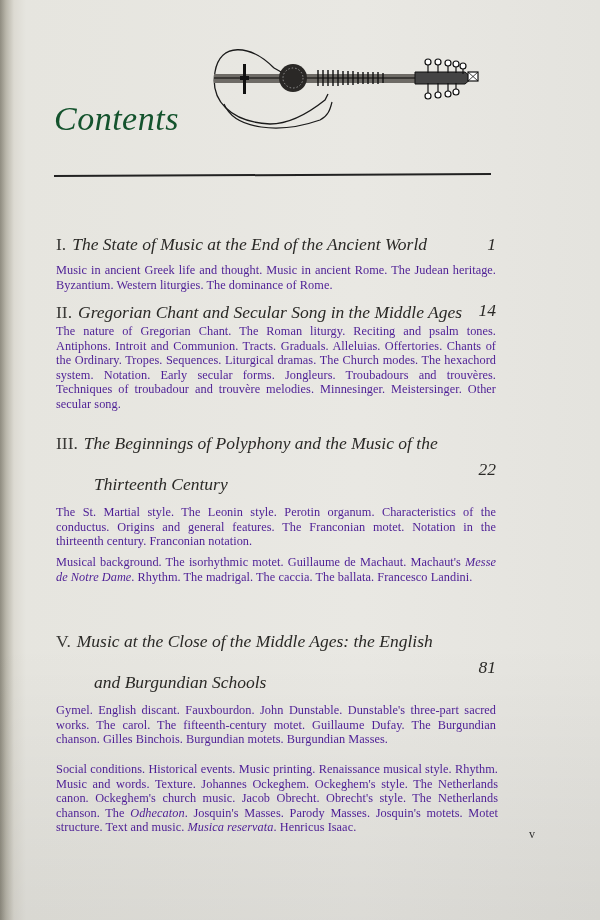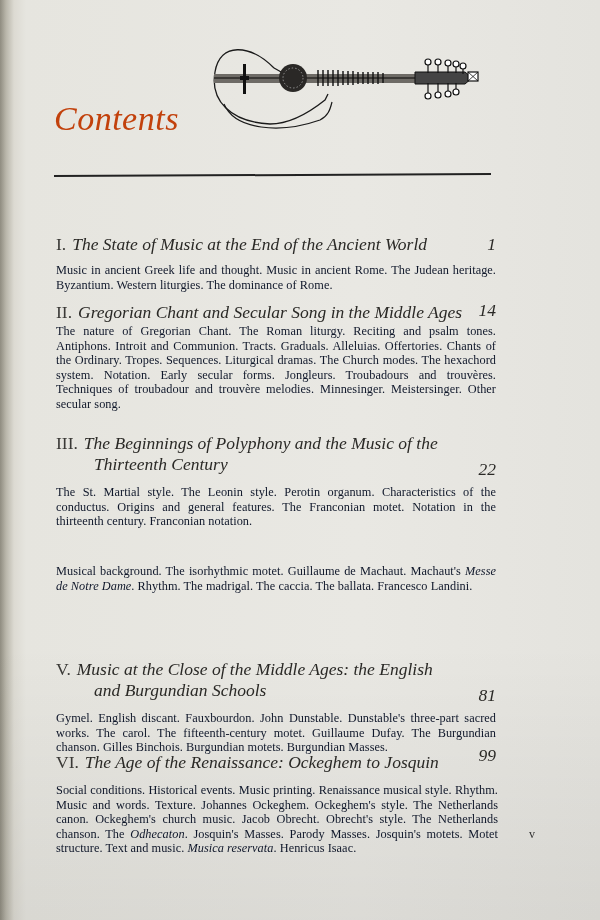--- a/index.html
+++ b/index.html
@@ -8,37 +8,37 @@
     background: linear-gradient(90deg, #8f8c80 0px, #b9b6aa 6px, #dcdad2 14px, #e6e5df 26px, #e9e8e3 60%, #e4e3de 100%);
     font-family: "Liberation Serif", "DejaVu Serif", serif;
     color:#232220;
   }
   .page-shade {
     position:absolute; inset:0; pointer-events:none;
     background: linear-gradient(180deg, rgba(255,255,255,0.0) 0%, rgba(0,0,0,0.0) 70%, rgba(0,0,0,0.06) 100%);
   }
   .title {
     position:absolute; left:54px; top:100px;
-    font-size:34px; font-style:italic; letter-spacing:0.5px; color:#c2410c;
+    font-size:34px; font-style:italic; letter-spacing:0.5px; color:#14532d;
   }
   .lute { position:absolute; left:210px; top:42px; width:272px; height:94px; }
   .rule {
     position:absolute; left:54px; top:175px; width:437px; height:2px;
     background:#222; transform:rotate(-0.25deg); transform-origin:left center;
   }
   .entry { position:absolute; left:56px; width:440px; }
   .head {
     position:relative; font-size:17.5px; line-height:21px; color:#2a2926;
   }
   .head .num { font-style:normal; margin-right:6px; color:#3a3936; }
   .head .ttl { font-style:italic; }
-  .head .cont { display:block; padding-left:38px; font-style:italic; }
+  .head .cont { display:block; padding-left:38px; font-style:italic;margin-top:20px; }
   .head .pg { position:absolute; right:0; font-style:italic; }
   .desc {
-    margin-top:8px; font-size:12.3px; line-height:14.6px; color:#0f172a;
+    margin-top:8px; font-size:12.3px; line-height:14.6px; color:#4c1d95;
     text-align:justify; letter-spacing:0.05px;
   }
   .roman {
     position:absolute; left:529px; top:827px; font-size:12px; color:#333;
   }
 </style>
 </head>
 <body>
 
 <div class="page-shade"></div>
@@ -124,33 +124,29 @@
 <div class="entry" style="top:433px">
   <div class="head">
     <span class="num">III.</span><span class="ttl">The Beginnings of Polyphony and the Music of the</span>
     <span class="cont">Thirteenth Century</span>
     <span class="pg" style="top:26px">22</span>
   </div>
   <div class="desc" style="margin-top:10px">The St. Martial style. The Leonin style. Perotin organum. Characteristics of the conductus. Origins and general features. The Franconian motet. Notation in the thirteenth century. Franconian notation.</div>
 </div>
 
 <div class="entry" style="top:541px">
-  <div class="desc" style="margin-top:23px"><span>Musical background. The isorhythmic motet. Guillaume de Machaut. Machaut's </span><i>Messe de Notre Dame</i><span>. Rhythm. The madrigal. The caccia. The ballata. Francesco Landini.</span></div>
+  <div class="desc" style="margin-top:14px"><span>Musical background. The isorhythmic motet. Guillaume de Machaut. Machaut's </span><i>Messe de Notre Dame</i><span>. Rhythm. The madrigal. The caccia. The ballata. Francesco Landini.</span></div>
 </div>
 
-<div class="entry" style="top:659px">
+<div class="entry" style="top:631px">
   <div class="head">
     <span class="num">V.</span><span class="ttl">Music at the Close of the Middle Ages: the English</span>
     <span class="cont">and Burgundian Schools</span>
     <span class="pg" style="top:26px">81</span>
   </div>
   <div class="desc" style="margin-top:10px">Gymel. English discant. Fauxbourdon. John Dunstable. Dunstable's three-part sacred works. The carol. The fifteenth-century motet. Guillaume Dufay. The Burgundian chanson. Gilles Binchois. Burgundian motets. Burgundian Masses.</div>
 </div>
 
 <div class="entry" style="top:752px; width:452px">
-  <div class="head">
-    <span class="num">VI.</span><span class="ttl">The Age of the Renaissance: Ockeghem to Josquin</span>
-    <span class="pg" style="top:-7px; right:12px">99</span>
-  </div>
   <div class="desc" style="margin-top:10px; width:442px"><span>Social conditions. Historical events. Music printing. Renaissance musical style. Rhythm. Music and words. Texture. Johannes Ockeghem. Ockeghem's style. The Netherlands canon. Ockeghem's church music. Jacob Obrecht. Obrecht's style. The Netherlands chanson. The </span><i>Odhecaton</i><span>. Josquin's Masses. Parody Masses. Josquin's motets. Motet structure. Text and music. </span><i>Musica reservata</i><span>. Henricus Isaac.</span></div>
 </div>
 
 <div class="roman">v</div>
 
 </body></html>

